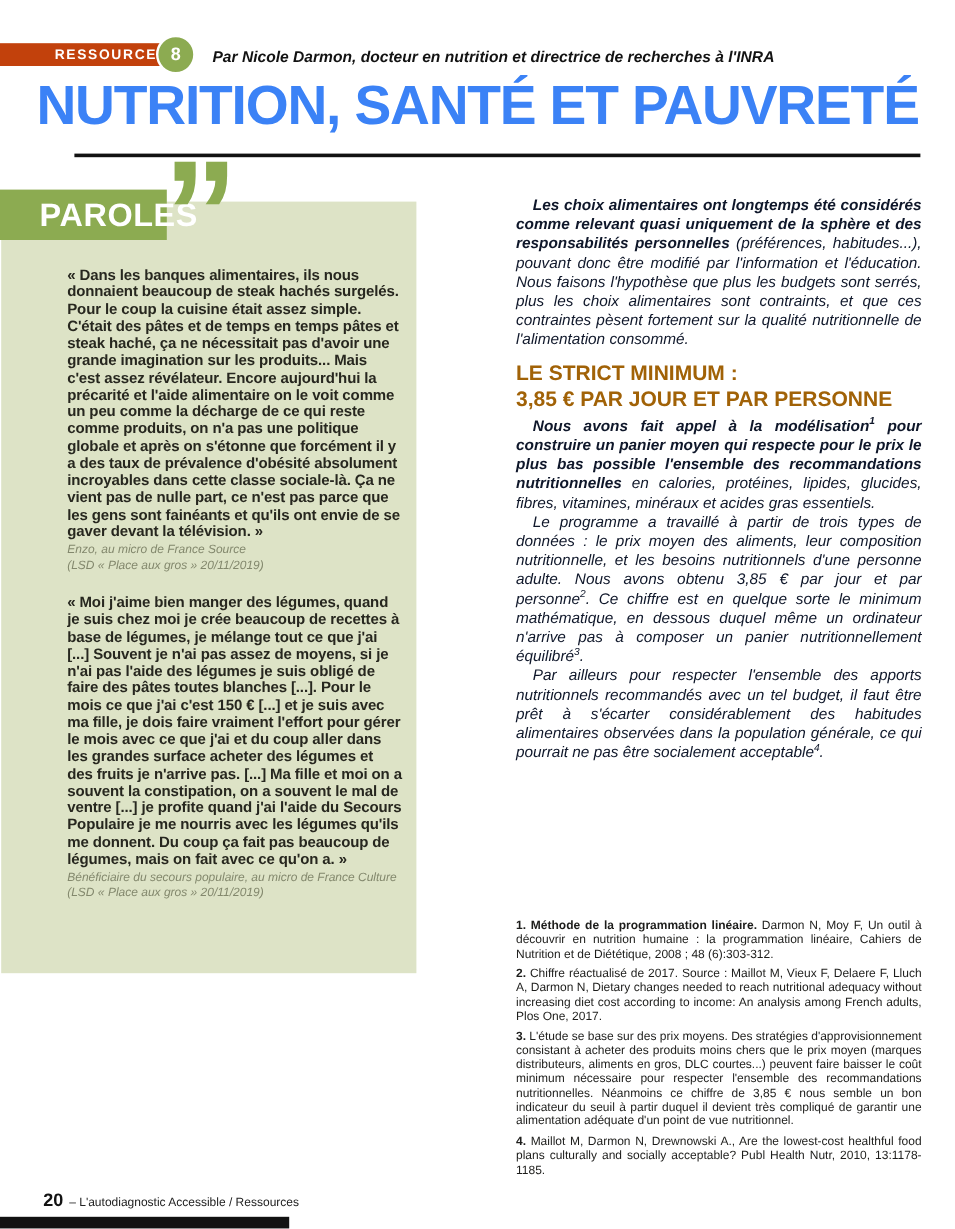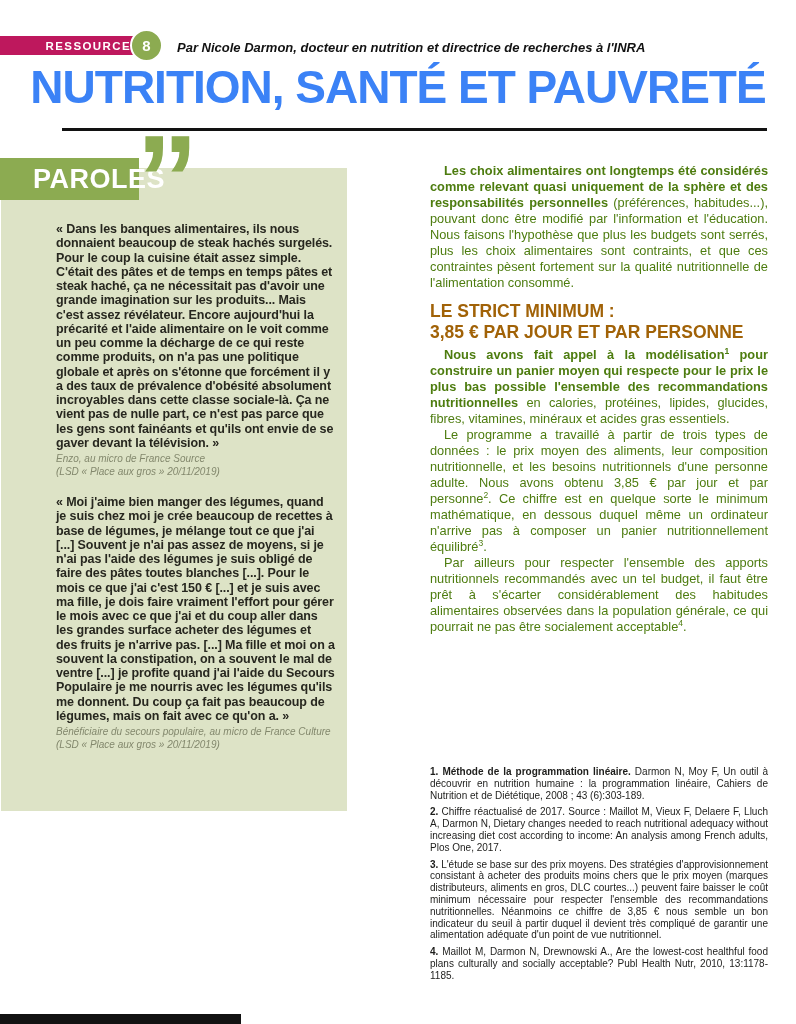--- a/index.html
+++ b/index.html
@@ -1,20 +1,20 @@
 <!DOCTYPE html>
 <html lang="fr"><head>
 <meta charset="utf-8">
 <style>
   html,body{margin:0;padding:0;background:#fff;}
   .page{position:relative;width:796px;height:1024px;background:#ffffff;overflow:hidden;
         font-family:"Liberation Sans",sans-serif;color:#1d1d1b;}
 
   
-  .top-bar{position:absolute;left:0;top:36px;width:147px;height:19px;background:#be185d;
+  .top-bar{position:absolute;left:0;top:36px;width:147px;height:19px;background:#c2410c;
            display:flex;align-items:center;justify-content:flex-end;padding-right:16px;box-sizing:border-box;}
   .top-bar-label{color:#ffffff;font-weight:bold;font-size:11.5px;letter-spacing:1.4px;}
   .num-badge{position:absolute;left:130px;top:29px;width:29px;height:29px;border-radius:50%;
              background:#8cab51;border:2px solid #ffffff;color:#ffffff;font-weight:bold;font-size:15px;
              display:flex;align-items:center;justify-content:center;}
   .byline{position:absolute;left:177px;top:40px;font-size:13px;font-weight:bold;font-style:italic;color:#121212;}
   .title{position:absolute;left:28px;top:60px;width:740px;margin:0;text-align:center;color:#3b82f6;
          font-size:46px;font-weight:bold;letter-spacing:-1px;white-space:nowrap;}
   .title-rule{position:absolute;left:62px;top:128px;width:705px;height:3px;background:#121212;}
 
@@ -27,21 +27,21 @@
   .big-quote{position:absolute;left:136px;top:116px;color:#8cab51;font-size:125px;font-weight:bold;
              line-height:1;pointer-events:none;}
   .quote-text{margin:0;font-size:12.5px;line-height:1.14;font-weight:bold;color:#27271f;
               letter-spacing:-0.1px;}
   .quote-attr{margin:3px 0 0;font-size:10px;font-style:italic;color:#83886d;line-height:1.25;}
   .quote-attr span{display:block;white-space:nowrap;}
   .quote-2{margin-top:17px;}
 
   
   .article{position:absolute;left:430px;top:163px;width:338px;}
-  .body-p{margin:0;font-size:12.8px;line-height:1.25;text-align:justify;color:#4d7c0f;text-indent:14px;}
+  .body-p{margin:0;font-size:12.8px;line-height:1.25;text-align:justify;color:#0f172a;text-indent:14px;font-style:italic;}
   .body-p b{font-weight:bold;}
   .body-p sup{font-size:8.5px;line-height:0;vertical-align:super;}
   .section-heading{margin:10px 0 5px;color:#a16207;font-size:17.5px;line-height:1.18;font-weight:bold;}
   .section-heading span{display:block;white-space:nowrap;}
 
   
   .footnotes{position:absolute;left:430px;top:766px;width:338px;}
   .fn{margin:0 0 5px;font-size:10px;line-height:1.18;text-align:justify;color:#1d1d1b;}
   .fn .fn-b{font-weight:bold;}
 
@@ -90,21 +90,25 @@
     </h2>
 
     <p class="body-p"><b><span>Nous avons fait appel à la modélisation</span><sup>1</sup><span> pour construire un panier moyen qui respecte pour le prix le plus bas possible l'ensemble des recommandations nutritionnelles</span></b><span> en calories, protéines, lipides, glucides, fibres, vitamines, minéraux et acides gras essentiels.</span></p>
 
     <p class="body-p"><span>Le programme a travaillé à partir de trois types de données : le prix moyen des aliments, leur composition nutritionnelle, et les besoins nutritionnels d'une personne adulte. Nous avons obtenu 3,85 € par jour et par personne</span><sup>2</sup><span>. Ce chiffre est en quelque sorte le minimum mathématique, en dessous duquel même un ordinateur n'arrive pas à composer un panier nutritionnellement équilibré</span><sup>3</sup><span>.</span></p>
 
     <p class="body-p"><span>Par ailleurs pour respecter l'ensemble des apports nutritionnels recommandés avec un tel budget, il faut être prêt à s'écarter considérablement des habitudes alimentaires observées dans la population générale, ce qui pourrait ne pas être socialement acceptable</span><sup>4</sup><span>.</span></p>
   </div>
 
   <div class="footnotes">
-    <p class="fn"><span class="fn-b"><span>1. </span><span>Méthode de la programmation linéaire.</span></span><span> Darmon N, Moy F, Un outil à découvrir en nutrition humaine : la programmation linéaire, Cahiers de Nutrition et de Diététique, 2008 ; 43 (6):303-189.</span></p>
+    <p class="fn"><span class="fn-b"><span>1. </span><span>Méthode de la programmation linéaire.</span></span><span> Darmon N, Moy F, Un outil à découvrir en nutrition humaine : la programmation linéaire, Cahiers de Nutrition et de Diététique, 2008 ; 48 (6):303-312.</span></p>
     <p class="fn"><span class="fn-b"><span>2. </span><span></span></span><span>Chiffre réactualisé de 2017. Source : Maillot M, Vieux F, Delaere F, Lluch A, Darmon N, Dietary changes needed to reach nutritional adequacy without increasing diet cost according to income: An analysis among French adults, Plos One, 2017.</span></p>
     <p class="fn"><span class="fn-b"><span>3. </span><span></span></span><span>L'étude se base sur des prix moyens. Des stratégies d'approvisionnement consistant à acheter des produits moins chers que le prix moyen (marques distributeurs, aliments en gros, DLC courtes...) peuvent faire baisser le coût minimum nécessaire pour respecter l'ensemble des recommandations nutritionnelles. Néanmoins ce chiffre de 3,85 € nous semble un bon indicateur du seuil à partir duquel il devient très compliqué de garantir une alimentation adéquate d'un point de vue nutritionnel.</span></p>
     <p class="fn"><span class="fn-b"><span>4. </span><span></span></span><span>Maillot M, Darmon N, Drewnowski A., Are the lowest-cost healthful food plans culturally and socially acceptable? Publ Health Nutr, 2010, 13:1178-1185.</span></p>
   </div>
 
+  <div class="footer">
+    <span class="page-num">20</span>
+    <span class="footer-text">– L'autodiagnostic Accessible / Ressources</span>
+  </div>
   <div class="bottom-bar"></div>
 
 </div>
 
 </body></html>

